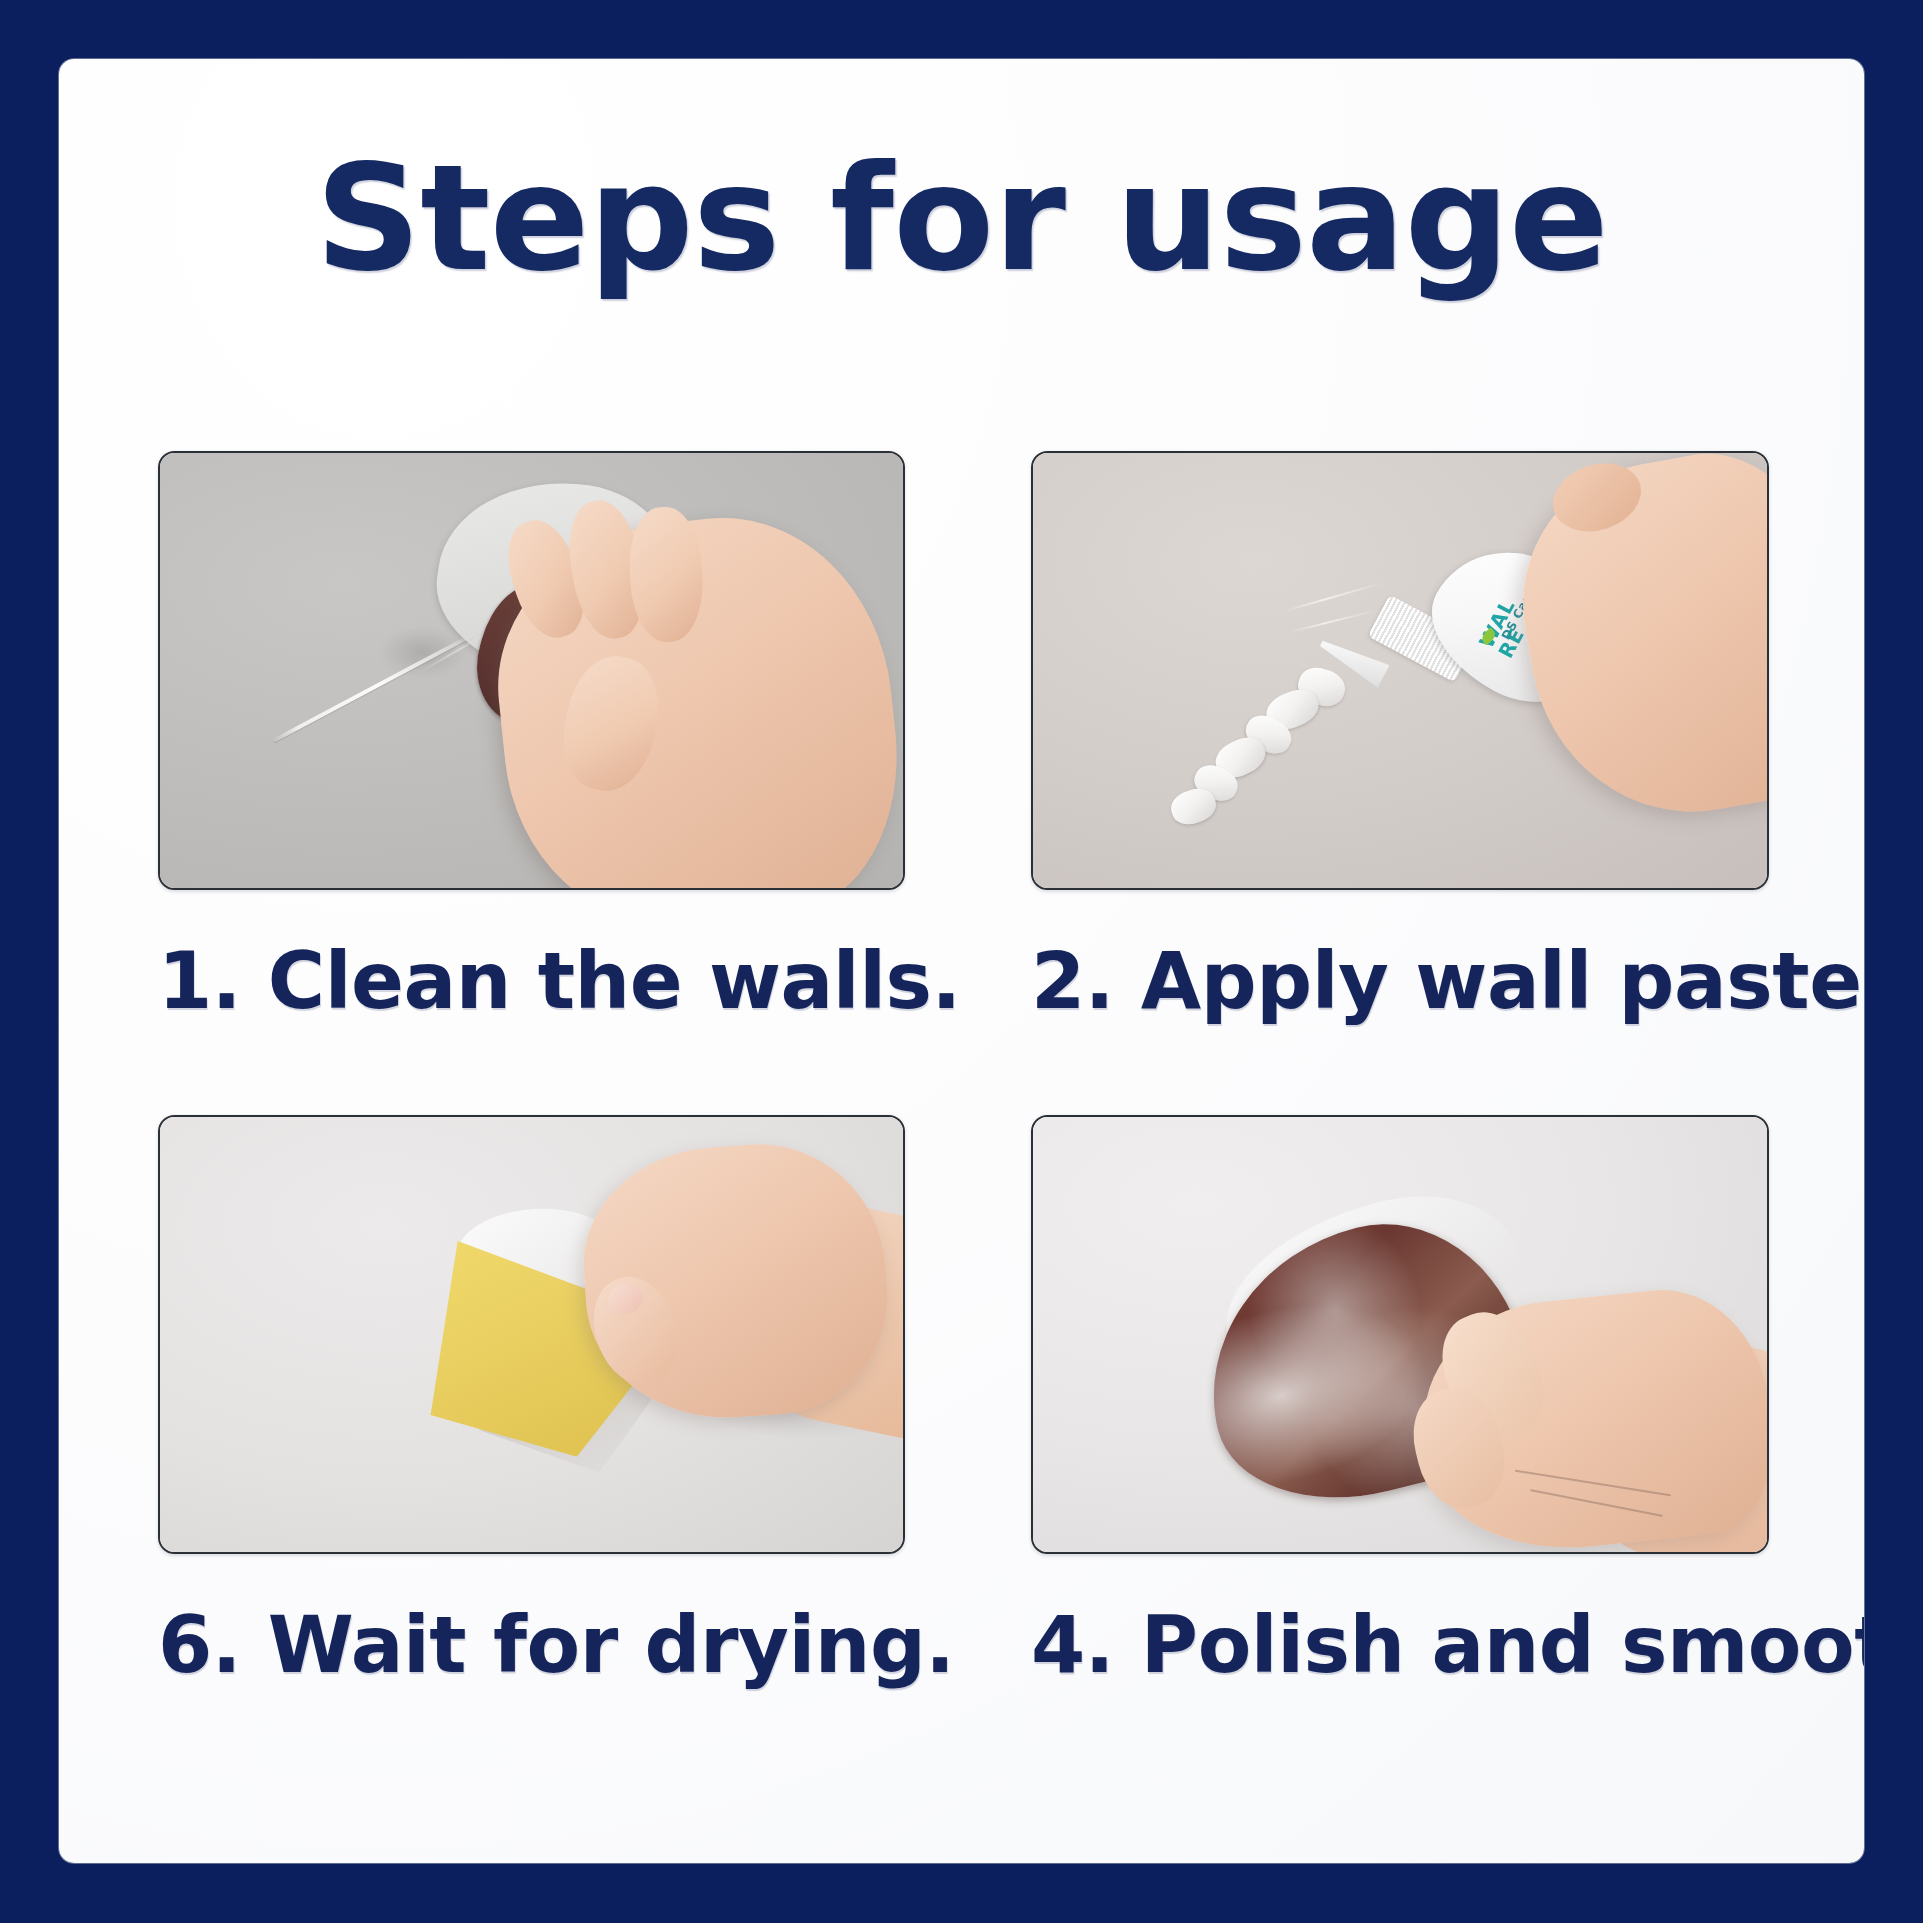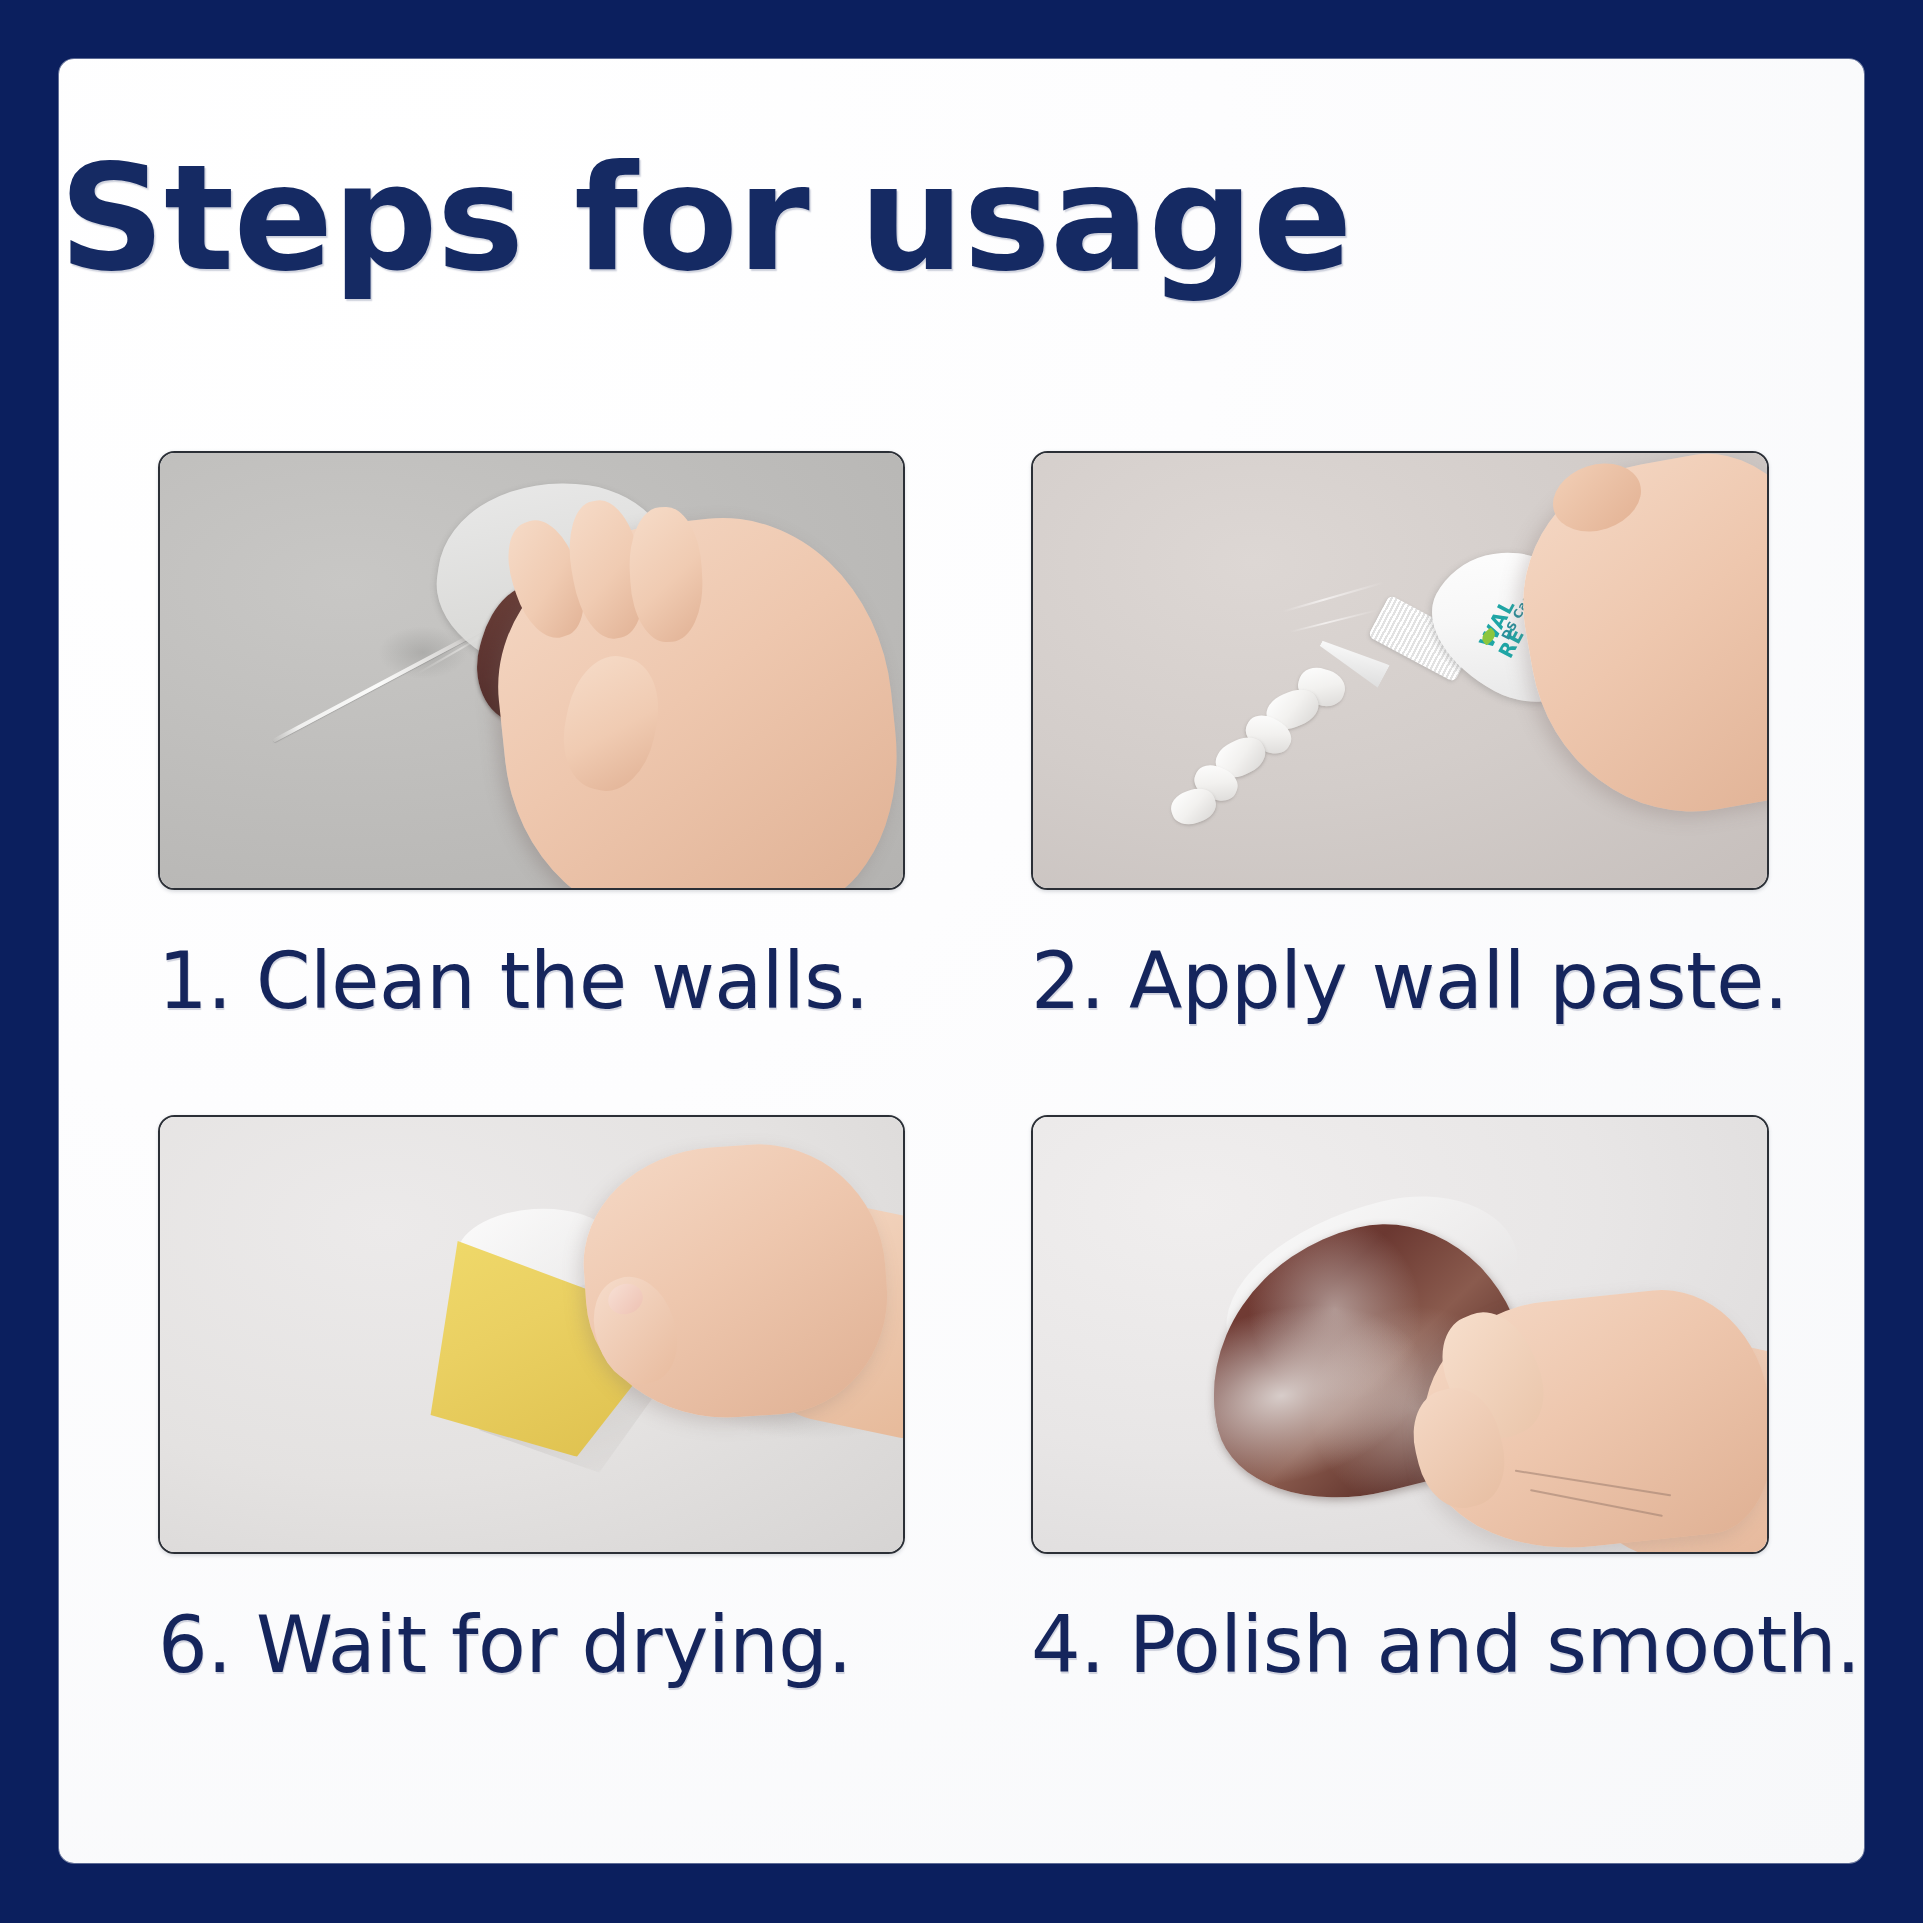--- a/index.html
+++ b/index.html
@@ -35,21 +35,21 @@
     box-shadow: 0 0 0 0.8px rgba(210,215,225,0.55);
     overflow: hidden;
   }
 
   
   #title {
     position: absolute;
     left: 0;
     top: 86px;
     width: 1805px;
-    text-align: left;
+    text-align: center;
     font-size: 147px;
     line-height: 1.0;
     font-weight: 700;
     letter-spacing: -0.8px;
     color: #152a63;
     text-shadow: 1.5px 2.3px 1.5px rgba(10,25,80,0.20);
     white-space: nowrap;
   }
 
   
@@ -59,21 +59,21 @@
   .photo {
     position: relative;
     border: 2.3px solid #2b2f36;
     border-radius: 16.5px;
     overflow: hidden;
     box-shadow: 0 1.5px 3.8px rgba(60,70,90,0.18);
   }
   .caption {
     position: absolute;
     font-size: 78px;
-    font-weight: 400;
+    font-weight: 700;
     color: #15255c;
     letter-spacing: -0.4px;
     white-space: nowrap;
     text-shadow: 0.8px 1.5px 0.8px rgba(15,30,85,0.18);
   }
 
   
   #step-1 { left: 99px;  top: 392px; }
   #step-2 { left: 972px; top: 392px; }
   #step-3 { left: 99px;  top: 1056px; }

